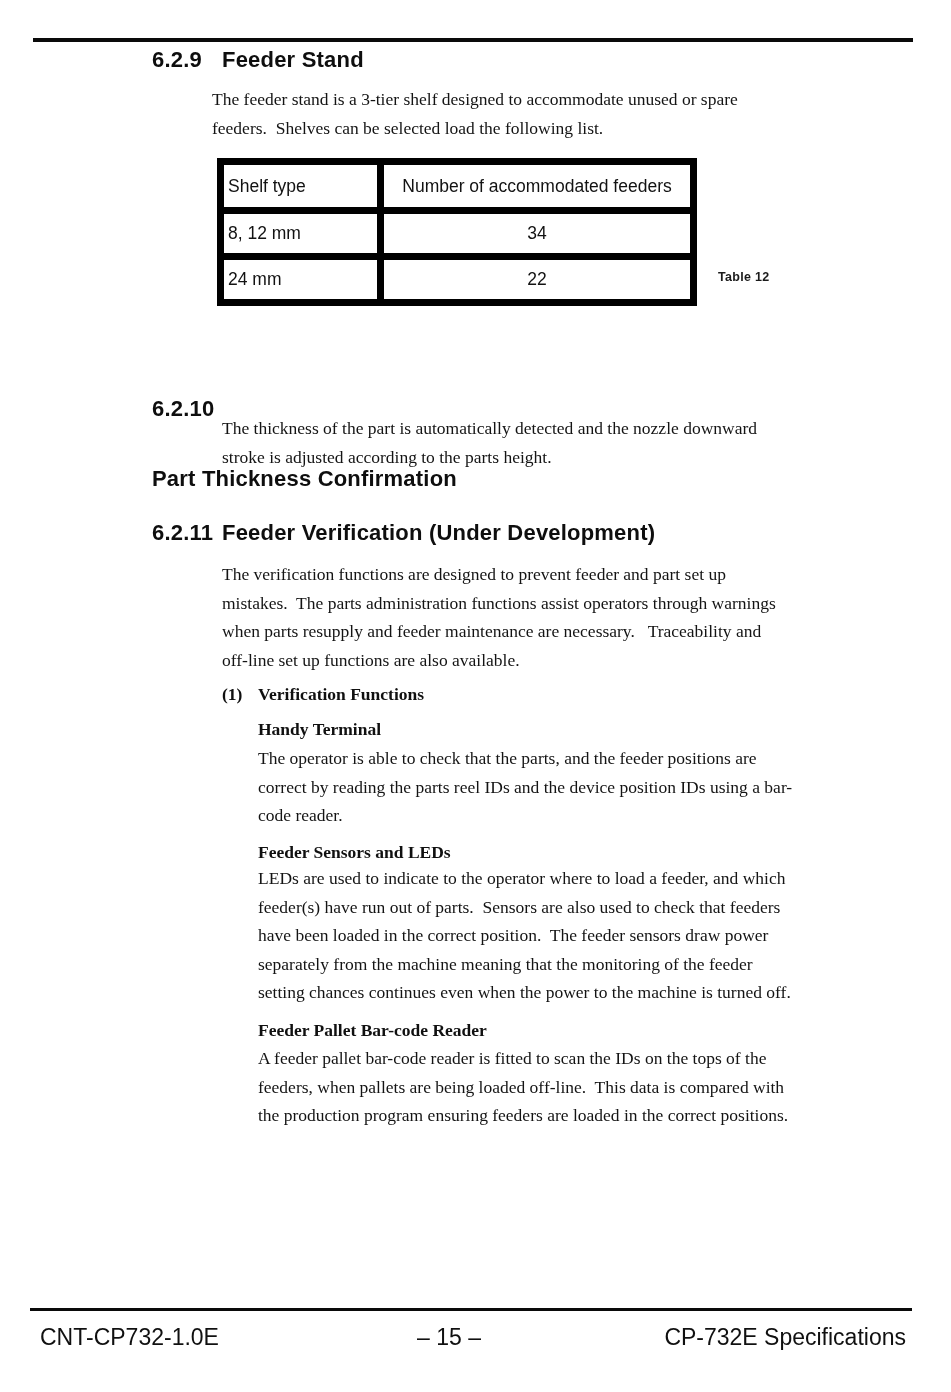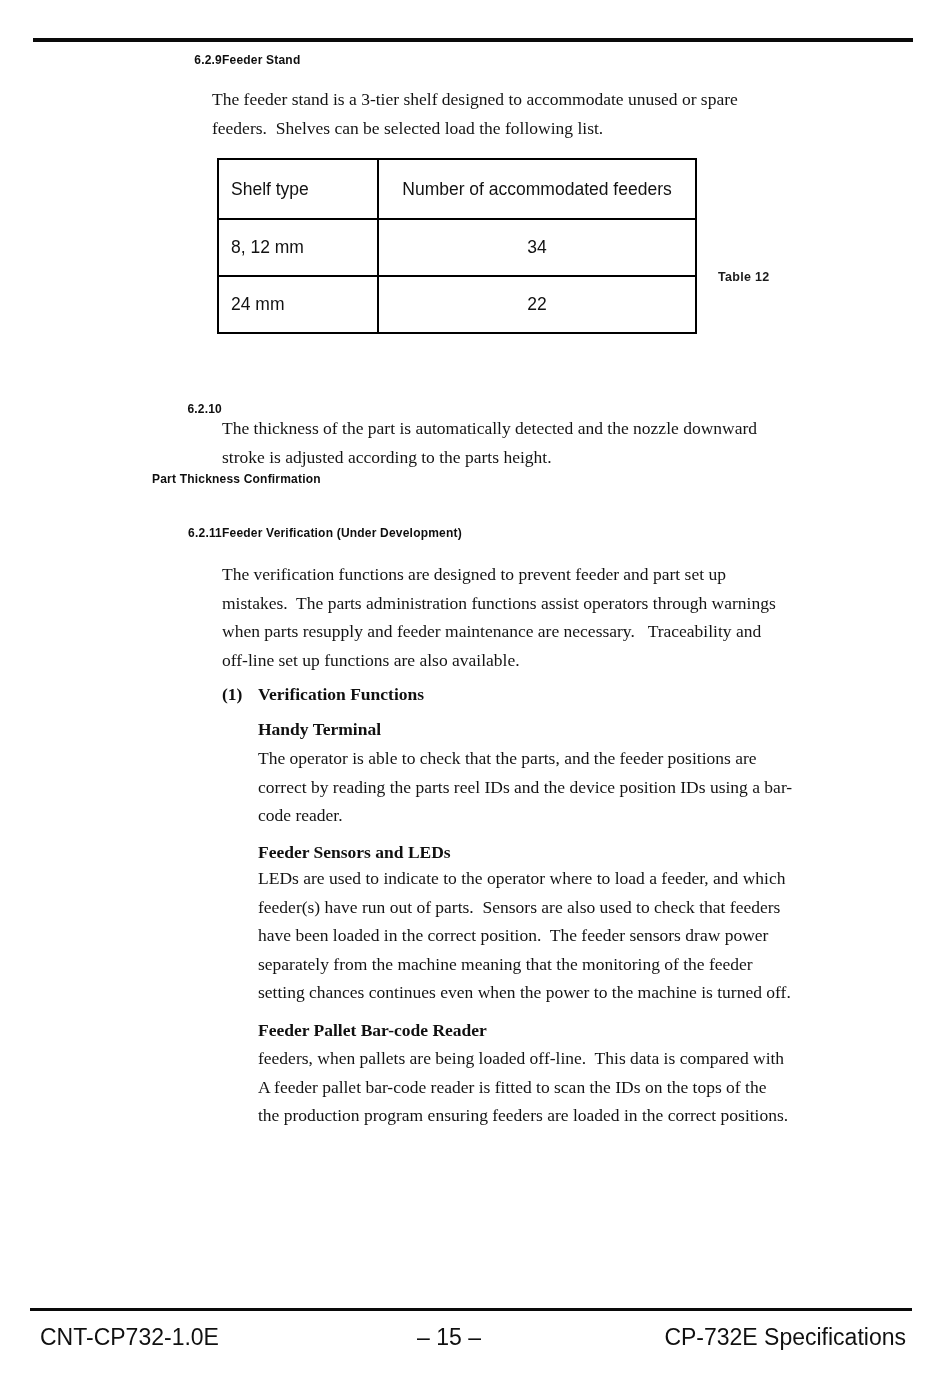--- a/index.html
+++ b/index.html
@@ -12,22 +12,22 @@
     overflow:hidden;
     font-family:"Liberation Serif", serif;
   }
   .rule{position:absolute;background:#0a0a0a;}
   #top-rule{left:33px;top:38px;width:880px;height:4px;}
   #footer-rule{left:30px;top:1308px;width:882px;height:3px;}
 
   .sec-head{
     position:absolute;left:152px;display:flex;
     font-family:"Liberation Sans", sans-serif;
-    font-weight:bold;font-size:12px;line-height:20px;
-    color:#0e0e0e;letter-spacing:.2px;text-align:right;
+    font-weight:bold;font-size:22px;line-height:20px;
+    color:#0e0e0e;letter-spacing:.2px;
   }
   .sec-num{width:70px;flex:0 0 70px;}
 
   .body-text{
     position:absolute;
     font-size:17.5px;line-height:28.5px;
     color:#141414;
   }
   .body-text div{white-space:pre;}
 
@@ -44,23 +44,23 @@
 
   table.shelf{
     position:absolute;left:217px;top:158px;
     border-collapse:collapse;
     width:480px;
     font-family:"Liberation Sans", sans-serif;
     font-size:17.5px;color:#121212;
     table-layout:fixed;
   }
   table.shelf td,table.shelf th{
-    border:2px solid #000000;
+    border:7px solid #000000;
     font-weight:normal;
-    padding:12px;
+    padding:4px;
   }
   table.shelf th{height:34px;}
   table.shelf td{height:31px;}
   .col-type{width:160px;}
   .cell-left{text-align:left;padding-left:22px;}
   .cell-center{text-align:center;}
 
   #table-caption{
     position:absolute;left:718px;top:270px;
     font-family:"Liberation Sans", sans-serif;
@@ -150,22 +150,22 @@
   <div class="body-text" style="left:258px;top:864px;">
       <div>LEDs are used to indicate to the operator where to load a feeder, and which</div>
       <div>feeder(s) have run out of parts.  Sensors are also used to check that feeders</div>
       <div>have been loaded in the correct position.  The feeder sensors draw power</div>
       <div>separately from the machine meaning that the monitoring of the feeder</div>
       <div>setting chances continues even when the power to the machine is turned off.</div>
     </div>
 
   <div class="sub-head" style="top:1016px;">Feeder Pallet Bar-code Reader</div>
   <div class="body-text" style="left:258px;top:1044px;">
+      <div>A feeder pallet bar-code reader is fitted to scan the IDs on the tops of the</div>
       <div>feeders, when pallets are being loaded off-line.  This data is compared with</div>
-      <div>A feeder pallet bar-code reader is fitted to scan the IDs on the tops of the</div>
       <div>the production program ensuring feeders are loaded in the correct positions.</div>
     </div>
 
   <div id="footer-rule" class="rule"></div>
   <span id="footer-left" class="footer-item">CNT-CP732-1.0E</span>
   <span id="footer-center" class="footer-item">– 15 –</span>
   <span id="footer-right" class="footer-item">CP-732E Specifications</span>
 
 </div>
 

